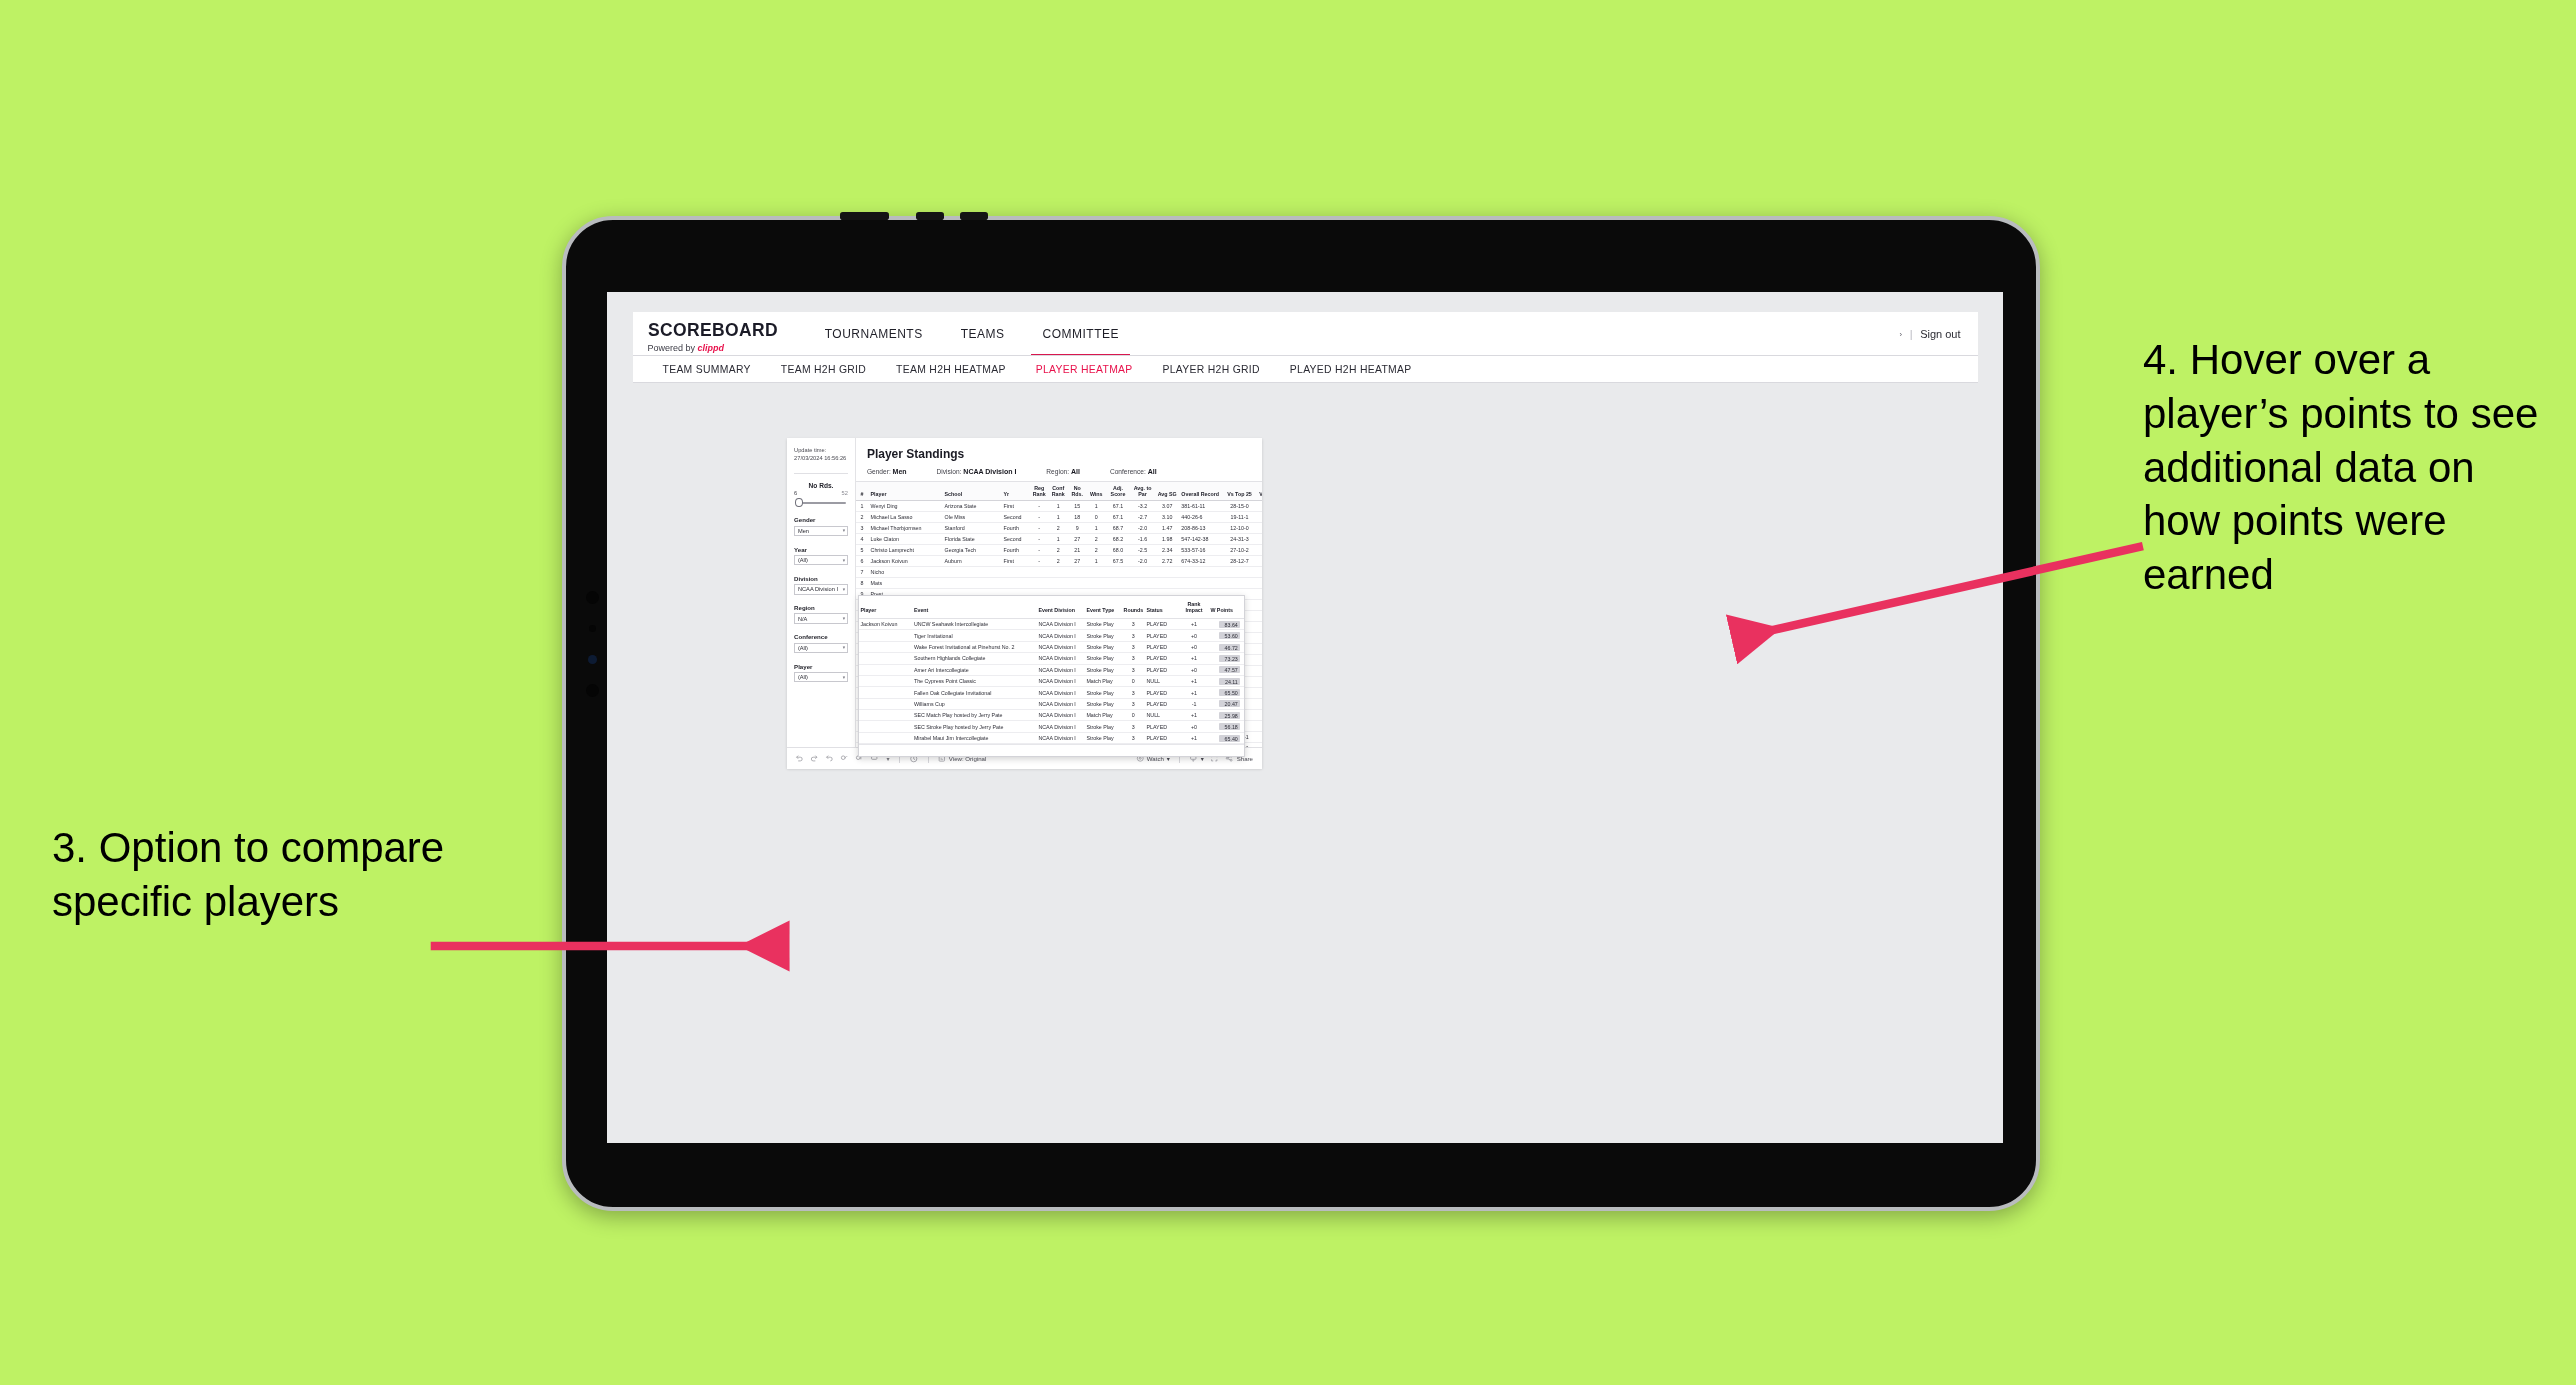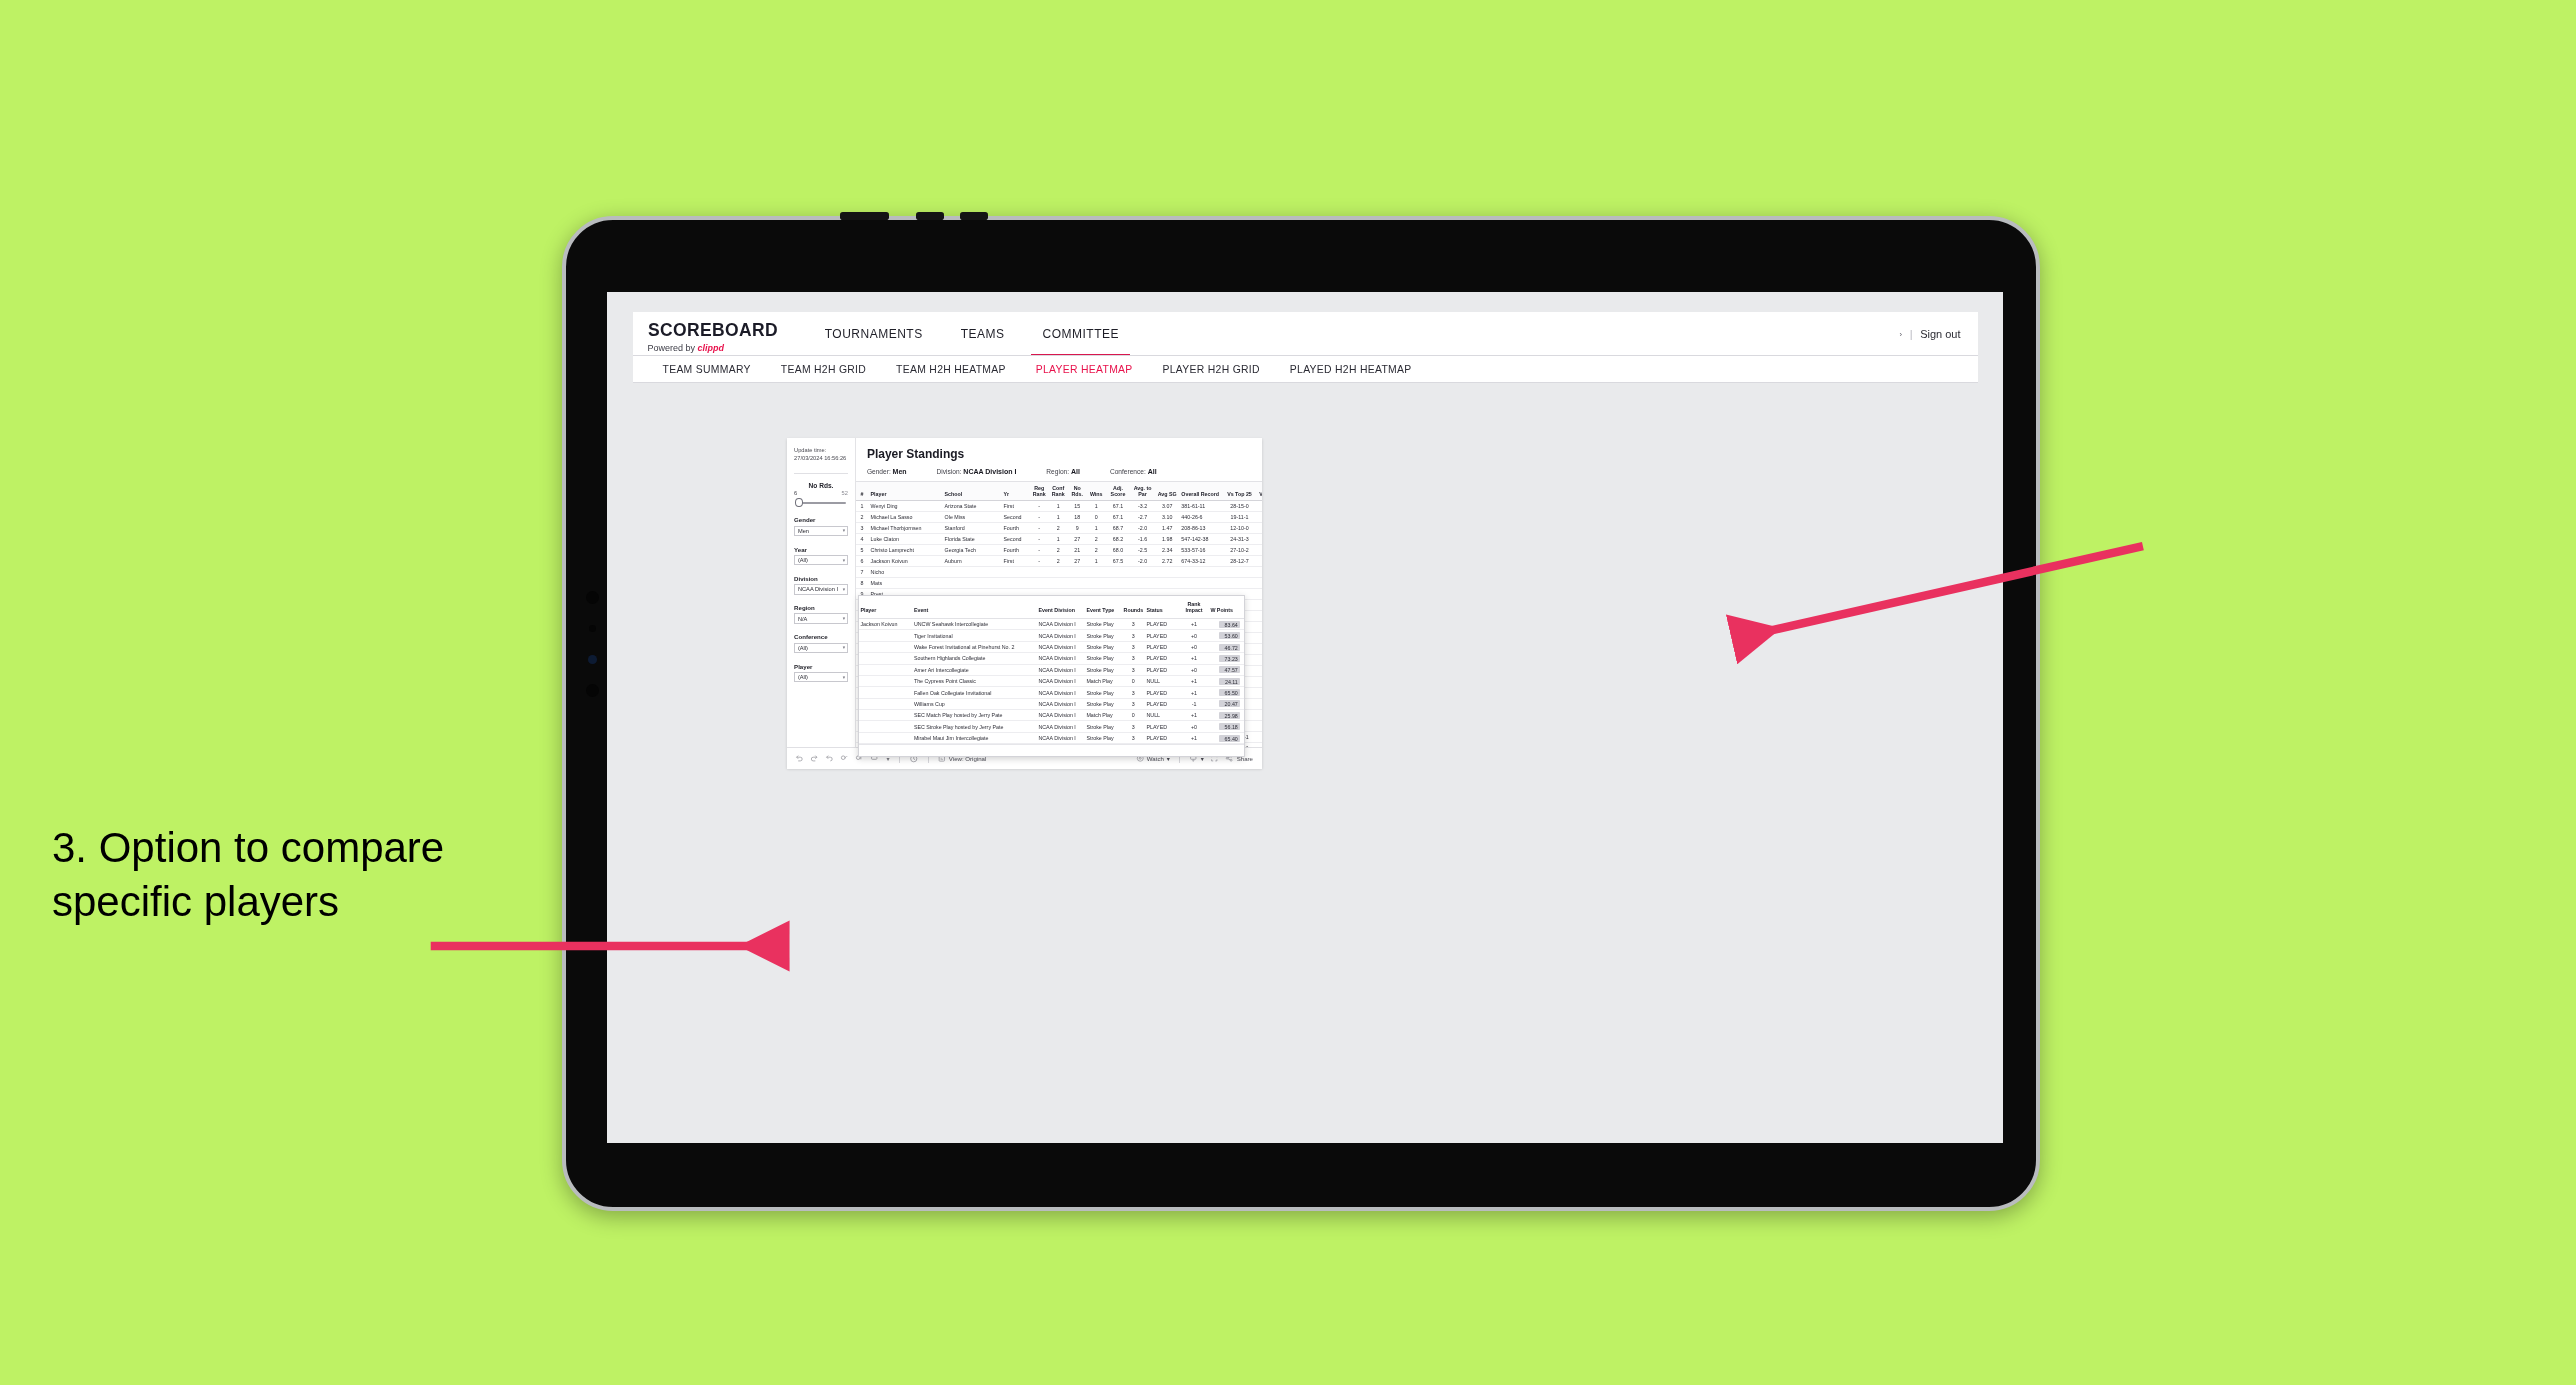--- a/index.html
+++ b/index.html
@@ -948,20 +948,21 @@
               </span>
             </div>
 
           </div>
         </div>
 
       </div>
     </div>
   </div>
 
+  <div class="anno" id="anno-right">4. Hover over a player’s points to see additional data on how points were earned</div>
   <svg class="arrow" style="left:1722px;top:530px;width:426px;height:189px;" viewBox="0 0 450 200" width="426" height="189">
     <defs>
       <marker id="ah1" markerWidth="6" markerHeight="6" refX="4.6" refY="3" orient="auto">
         <path d="M6,0 L0,3 L6,6 Z" fill="#e9315f"></path>
       </marker>
     </defs>
     <line x1="445" y1="17" x2="22" y2="113" stroke="#e9315f" stroke-width="9" marker-end="url(#ah1)"></line>
   </svg>
 
   <div class="anno" id="anno-left">3. Option to compare specific players</div>

